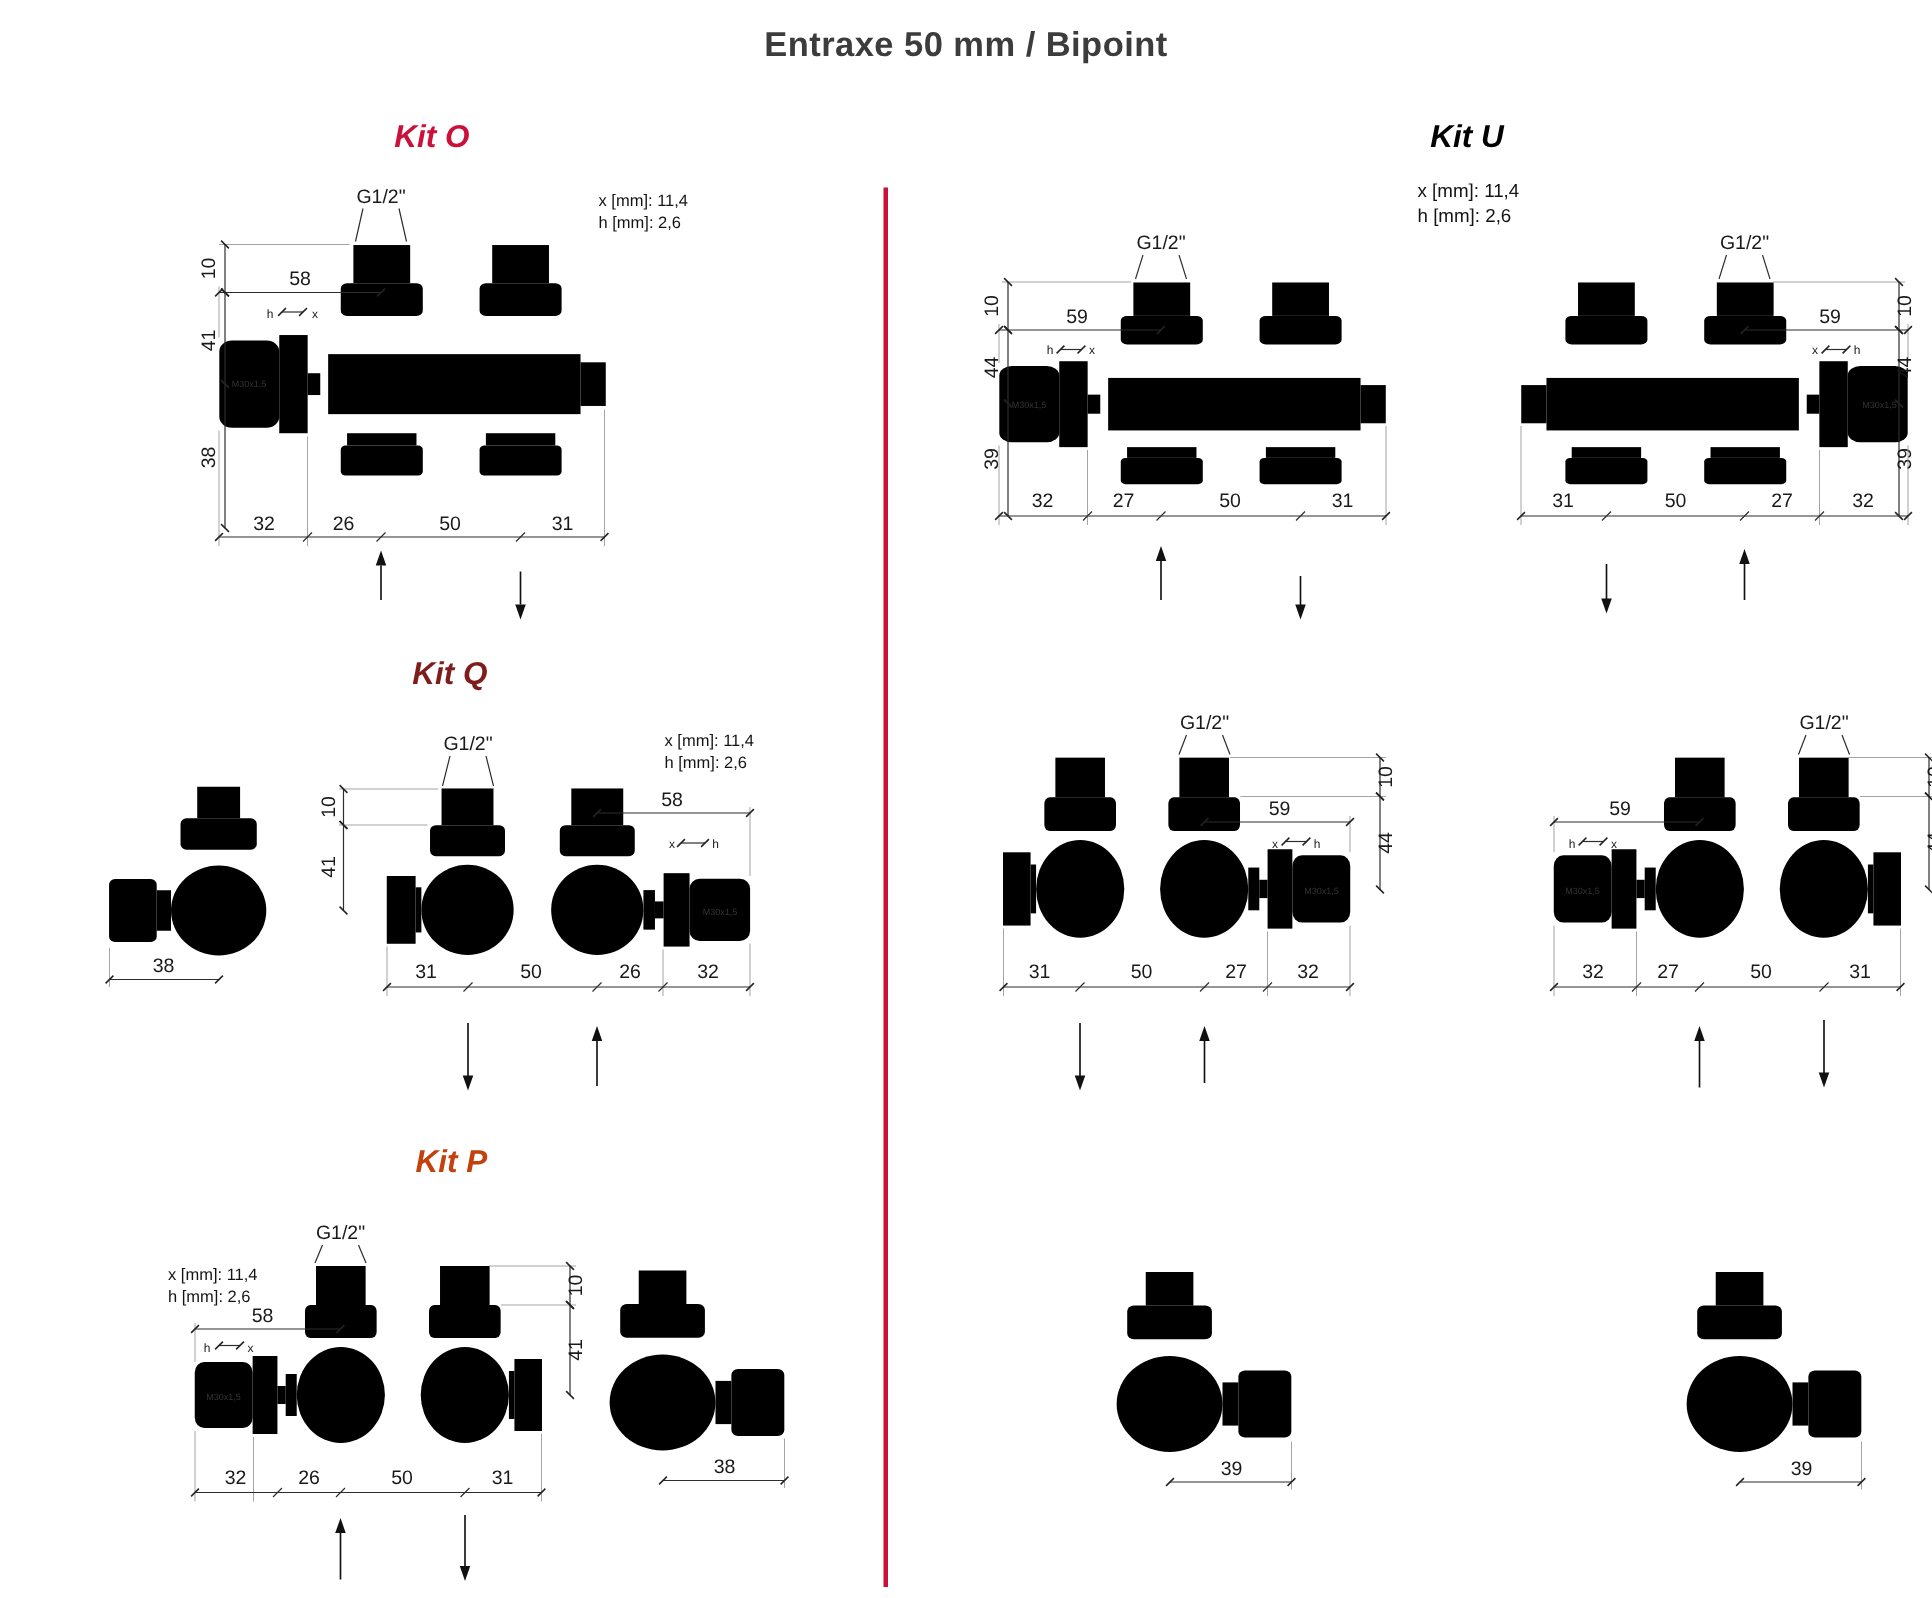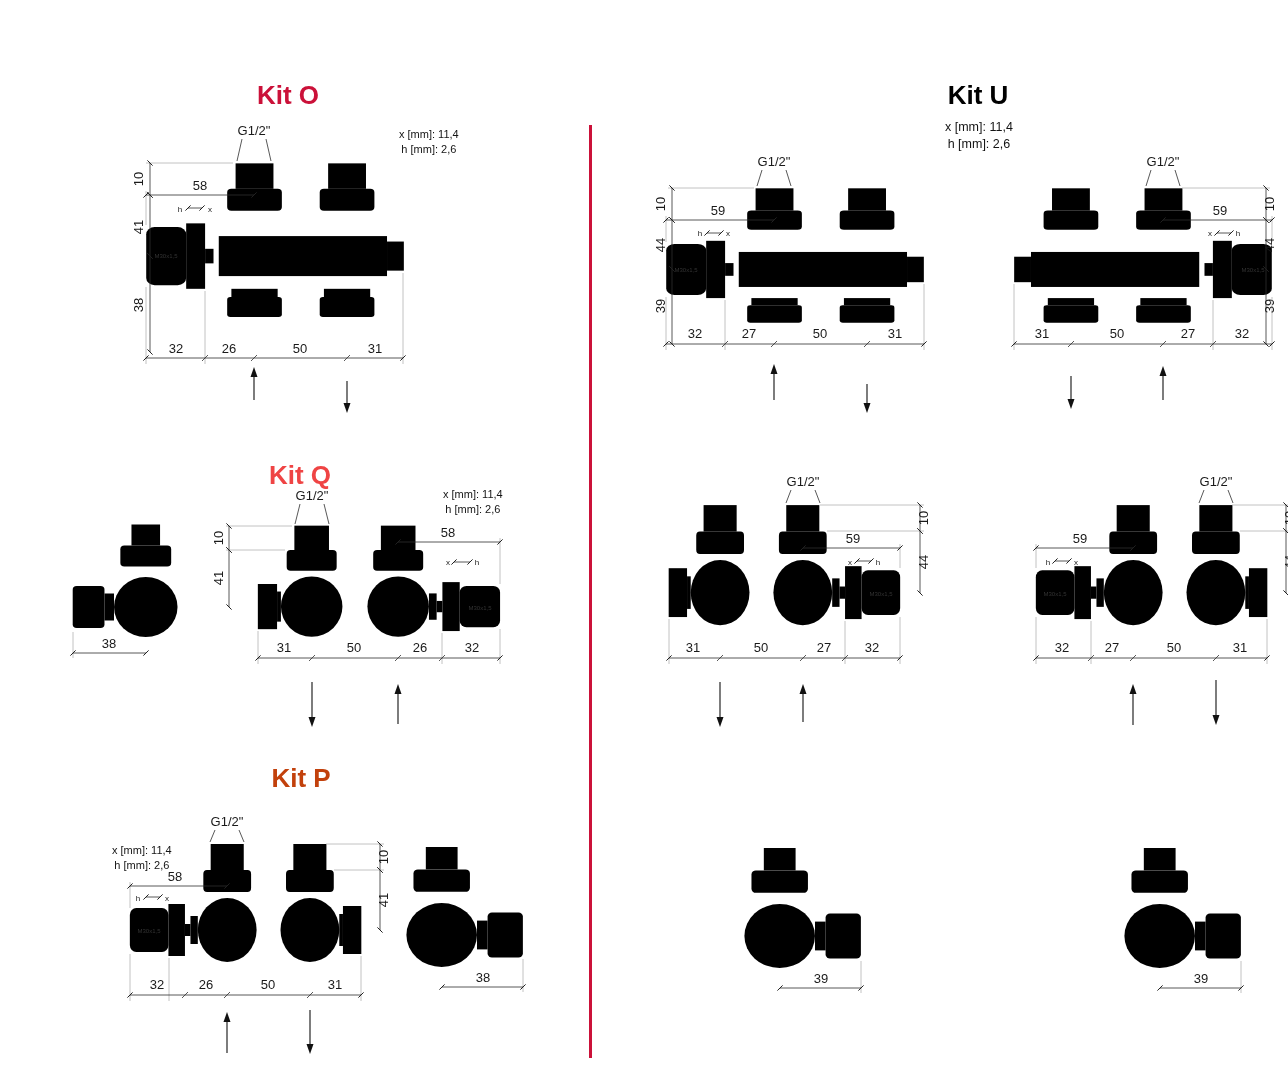--- a/index.html
+++ b/index.html
@@ -1,21 +1,21 @@
 <!DOCTYPE html>
 <html><head>
 <meta charset="utf-8">
 <style>
   html,body{margin:0;padding:0;background:#fff;}
   .stage{position:relative;width:1288px;height:1065px;background:#fff;overflow:hidden;
          font-family:"Liberation Sans",sans-serif;}
   .page-title{position:absolute;top:16px;left:0;width:100%;text-align:center;
               font-size:23px;font-weight:bold;color:#3c3c3c;letter-spacing:.3px;}
-  .kit-title{position:absolute;width:140px;text-align:center;font-size:26px;font-weight:bold;}
-  .note{position:absolute;font-size:11px;color:#141414;line-height:1.35;white-space:nowrap;text-align:center;}
+  .kit-title{position:absolute;width:140px;text-align:center;font-size:21px;font-weight:bold;font-style:italic;}
+  .note{position:absolute;font-size:11px;color:#141414;line-height:1.35;white-space:nowrap;}
   .note.big{font-size:12.5px;}
   .divider{position:absolute;width:3px;}
   svg.draw{position:absolute;overflow:visible;}
   symbol *{vector-effect:non-scaling-stroke;}
   .dims line,.dims path{stroke:#2d2d2d;stroke-width:.8;fill:none;}
   .dims .ext{stroke:#909090;stroke-width:.55;}
   .dl{marker-start:url(#tk);marker-end:url(#tk);}
   .tick{stroke:#222;stroke-width:1;}
   text{font-family:"Liberation Sans",sans-serif;fill:#1a1a1a;}
   .dimtxt{font-size:13px;}
@@ -110,20 +110,21 @@
       <rect x="102" y="102" width="12" height="36"></rect>
       <rect x="114" y="92" width="40" height="56" rx="5"></rect>
       <rect x="121" y="99" width="19" height="16" rx="5"></rect>
         <rect x="121" y="125" width="19" height="16" rx="5"></rect>
     </symbol>
   </defs>
 </svg>
 
 <div class="stage">
 
+  <div class="page-title">Entraxe 50 mm / Bipoint</div>
   <div class="divider" style="left:589px;top:125px;height:933px;background:#cb1139"></div>
 
   <div class="kit-title" style="left:218px;top:80px;color:#cb1139">Kit O</div>
   <div class="note" style="left:399px;top:127px">
     <div>x [mm]: 11,4</div>
     <div>h [mm]: 2,6</div>
   </div>
 
   <svg class="draw" style="left:130px;top:115px" width="310" height="300" viewBox="0 0 310 300">
     <g class="art">
@@ -160,21 +161,21 @@
     <g class="arr">
       <polygon points="124,252 120.5,262 127.5,262"></polygon>
         <line x1="124" y1="262" x2="124" y2="285"></line>
     </g>
     <g class="arr">
       <line x1="217" y1="266" x2="217" y2="288"></line>
         <polygon points="217,298 213.5,288 220.5,288"></polygon>
     </g>
   </svg>
 
-  <div class="kit-title" style="left:230px;top:460px;color:#ef4444">Kit Q</div>
+  <div class="kit-title" style="left:230px;top:438px;color:#7f1d1d">Kit Q</div>
   <div class="note" style="left:443px;top:487px">
     <div>x [mm]: 11,4</div>
     <div>h [mm]: 2,6</div>
   </div>
 
   <svg class="draw" style="left:62px;top:515px" width="135" height="160" viewBox="0 0 135 160">
     <g class="art">
       <g transform="translate(133,0) scale(-1,1)">
           <use href="#corner" x="0" y="2" width="135" height="150"></use>
         </g>

